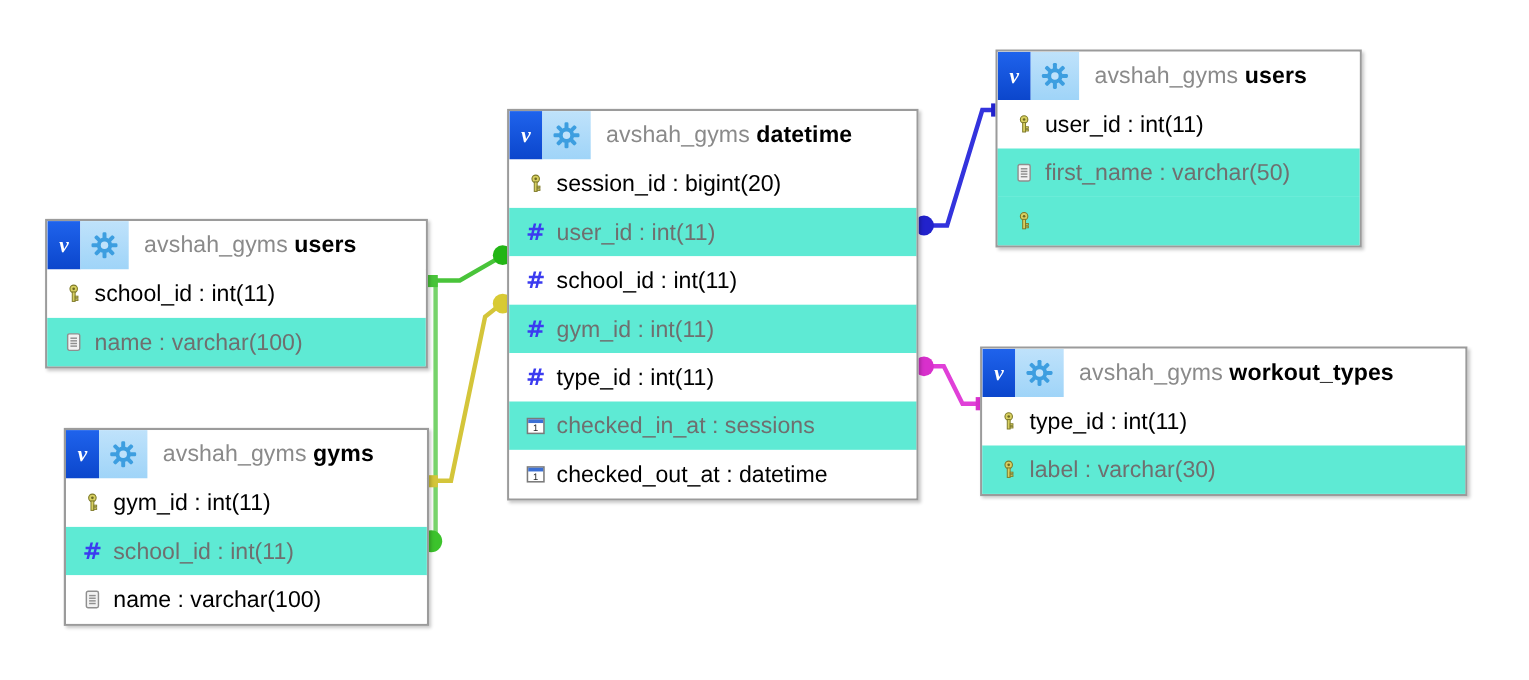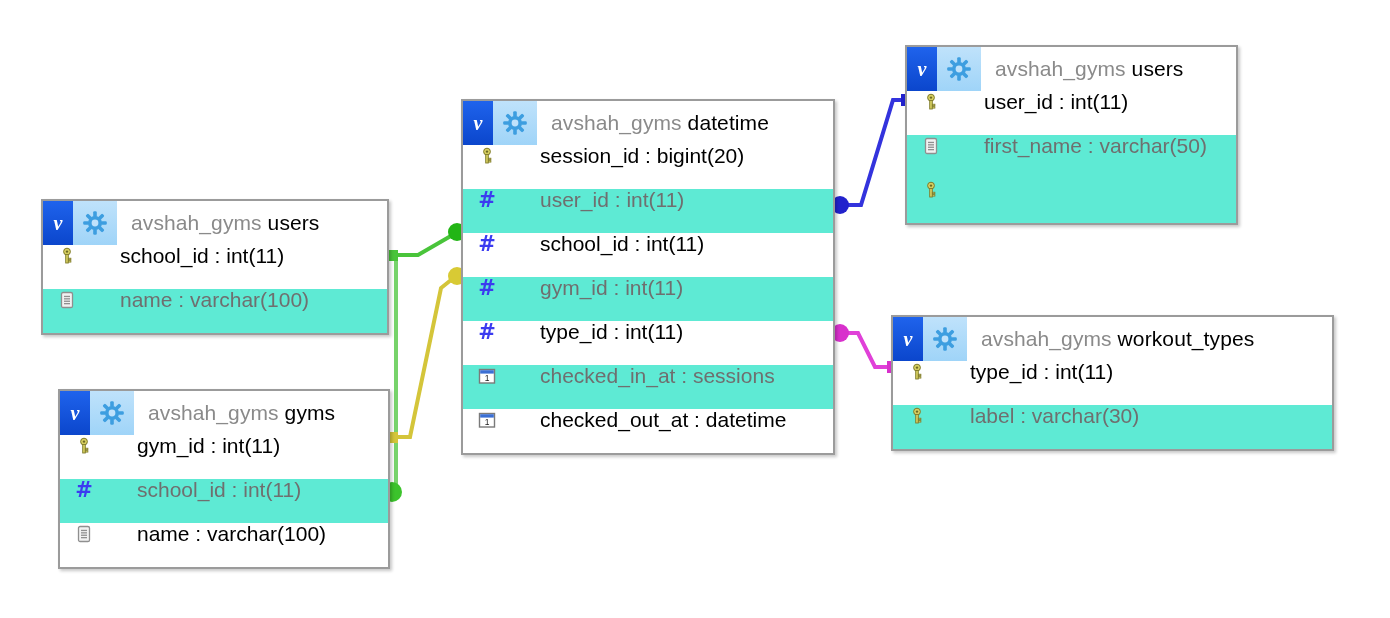--- a/index.html
+++ b/index.html
@@ -78,33 +78,33 @@
 
   .hdr-title {
     padding-left: 14px;
     padding-right: 14px;
     font-size: 21px;
     color: #8a8a8a;
     letter-spacing: 0.1px;
   }
   .hdr-title .tname {
     color: #000000;
-    font-weight: normal;
+    font-weight: bold;
     margin-top: 21px;
   }
 
   
   .col-row {
     display: flex;
+    align-items: center;
     height: 44px;
     padding-left: 10px;
     box-sizing: border-box;
     white-space: nowrap;
     font-size: 21px;
-    gap: 34px;
   }
   .col-row.odd  { background: #ffffff; color: #000000; }
   .col-row.even { background: #5eead4; color: #6f6f6f; }
 
   .col-icon {
     width: 28px;
     flex: 0 0 28px;
     height: 22px;
     display: flex;
     align-items: center;

